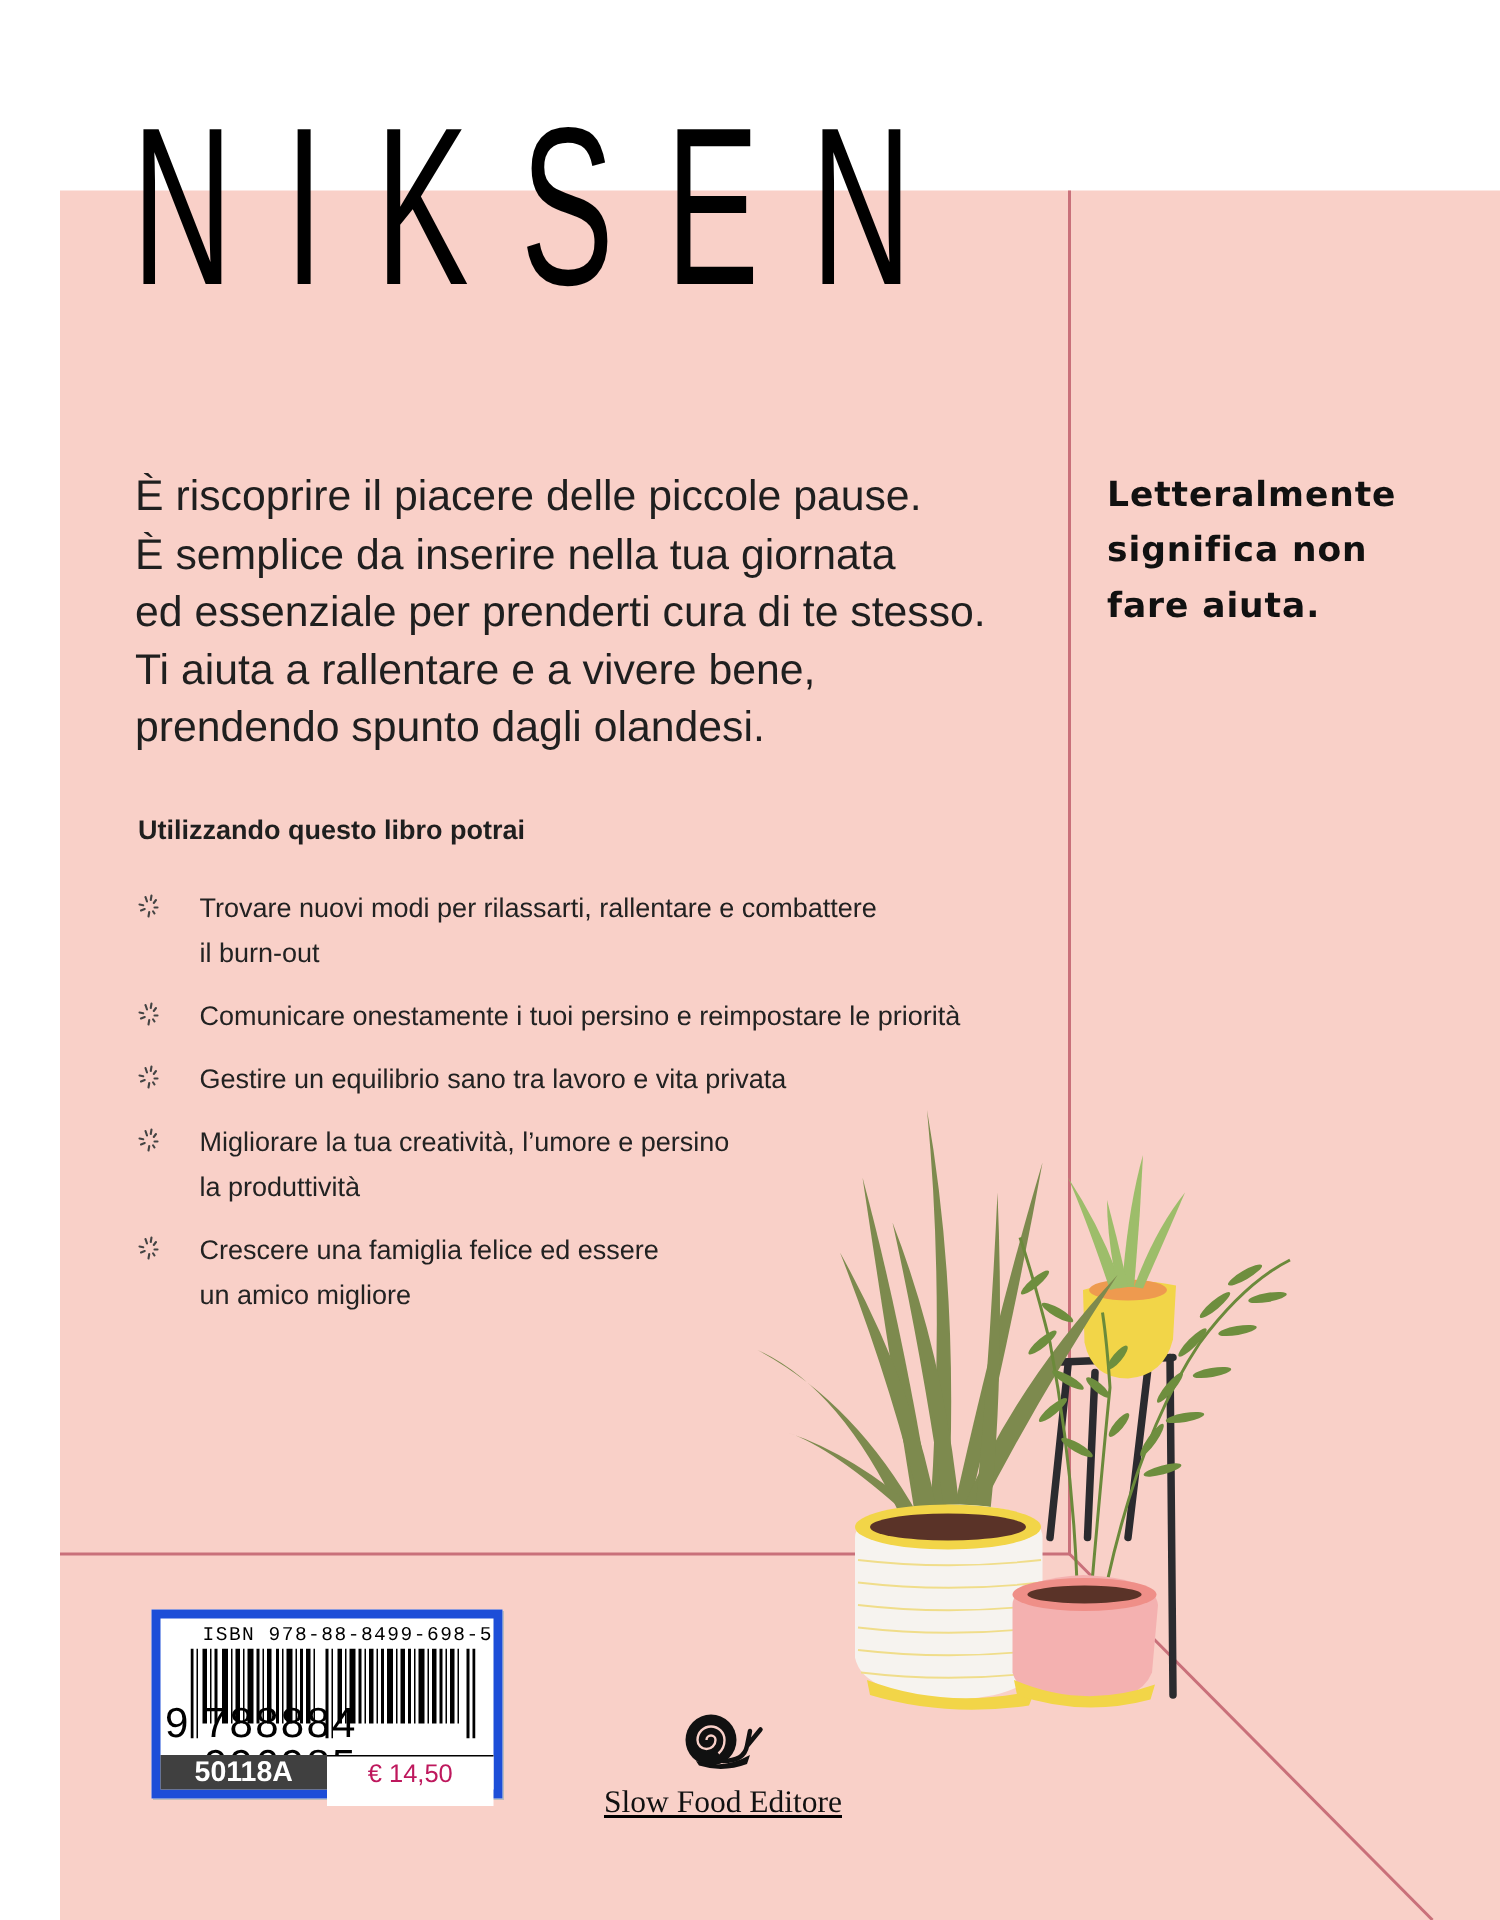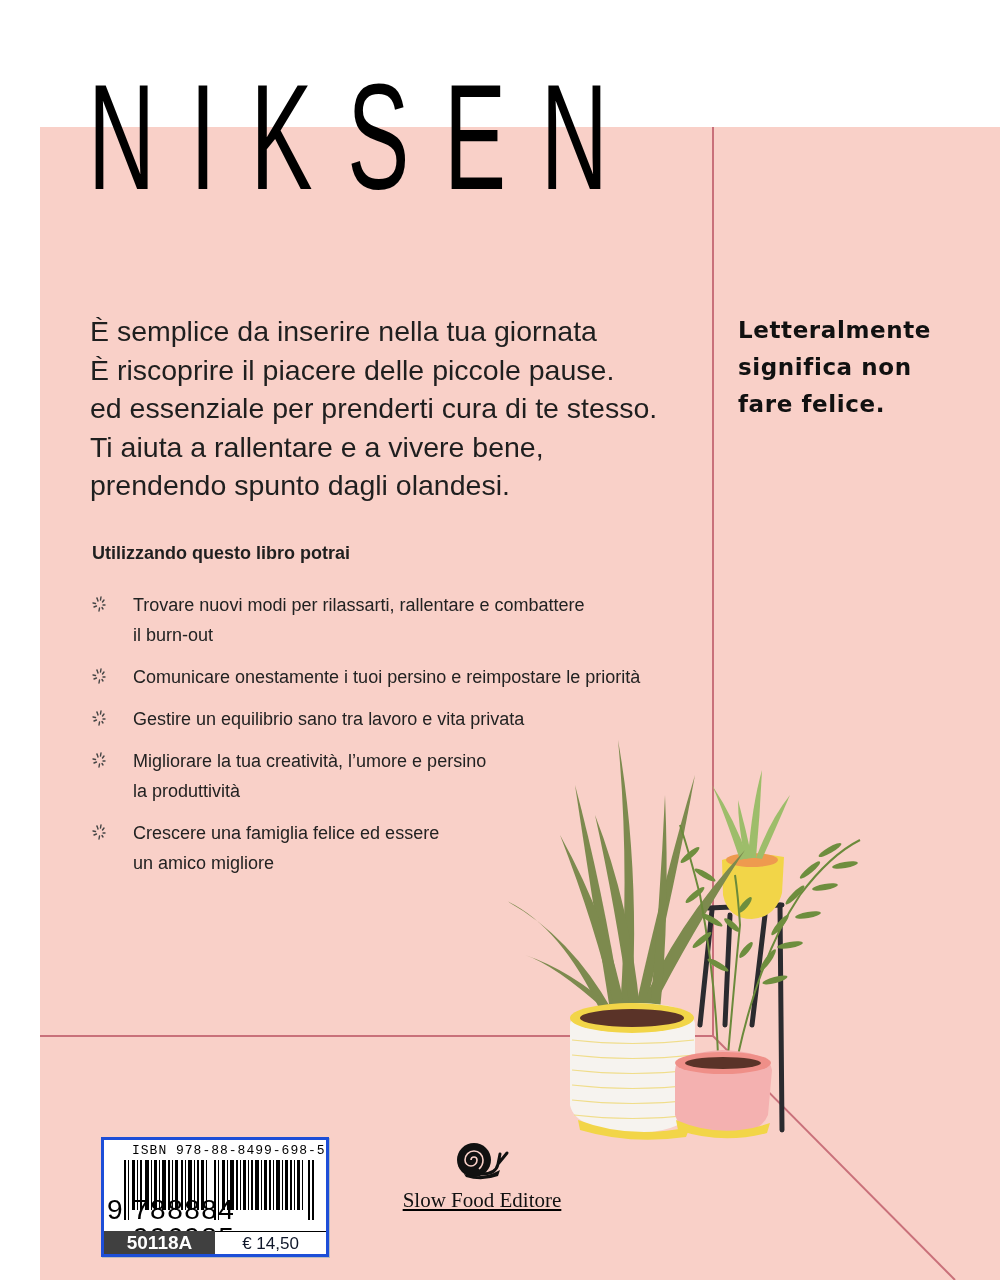--- a/index.html
+++ b/index.html
@@ -11,56 +11,56 @@
   .title { position:absolute; left:88px; top:62px; margin:0; font-family:"Liberation Sans", sans-serif; font-weight:400; font-size:150px; line-height:150px; letter-spacing:56px; color:#000; transform:scaleX(0.62); transform-origin:left top; white-space:nowrap; }
   .intro { position:absolute; left:90px; top:312px; width:600px; font-family:"Liberation Sans", sans-serif; font-size:28.5px; line-height:38.5px; color:#1f1f1f; }
   .intro p { margin:0; white-space:nowrap; }
   .tagline { position:absolute; left:738px; top:312px; font-family:"DejaVu Sans", sans-serif; font-weight:bold; font-size:23px; line-height:37px; color:#111; letter-spacing:0.6px; }
   .tagline p { margin:0; white-space:nowrap; }
   .list-heading { position:absolute; left:92px; top:543px; font-family:"Liberation Sans", sans-serif; font-weight:bold; font-size:18px; color:#1f1f1f; margin:0; }
   .benefits { position:absolute; left:90px; top:590px; margin:0; padding:0; list-style:none; width:600px; }
   .benefits li { position:relative; padding-left:43px; font-family:"Liberation Sans", sans-serif; font-size:18px; line-height:30px; color:#222; margin-bottom:12px; }
   .benefits li .bullet { position:absolute; left:0; top:5px; width:20px; height:20px; }
   .benefits li .text { white-space:pre-line; }
-  .barcode-box { position:absolute; left:101px; top:1137px; width:222px; height:114px; background:#fff; border:3px solid #1d4ed8; box-shadow:1px 1px 0 #bbb; }
+  .barcode-box { position:absolute; left:101px; top:1073px; width:222px; height:114px; background:#fff; border:6px solid #1d4ed8; box-shadow:1px 1px 0 #bbb; }
   .isbn { position:absolute; left:28px; top:3px; font-family:"Liberation Mono", monospace; font-size:13px; letter-spacing:1px; color:#000; white-space:nowrap; }
   .bars { position:absolute; left:20px; top:20px; width:190px; height:60px; }
   .barcode-digits { position:absolute; left:0px; top:56px; width:222px; font-family:"Liberation Sans", sans-serif; font-size:28px; line-height:28px; color:#000; }
   .barcode-digits .first { position:absolute; left:3px; }
   .barcode-digits .rest { position:absolute; left:29px; letter-spacing:1.5px; background:transparent; }
   .code-cell { position:absolute; left:0; top:91px; width:111px; height:23px; background:#404040; color:#fff; font-family:"Liberation Sans", sans-serif; font-weight:bold; font-size:19px; line-height:23px; text-align:center; }
-  .price-cell { position:absolute; left:111px; top:91px; width:111px; height:23px; background:#fff; color:#0f172a; font-family:"Liberation Sans", sans-serif; font-size:17px; line-height:23px; text-align:center; border-top:1px solid #000; box-sizing:border-box; }
+  .price-cell { position:absolute; left:111px; top:91px; width:111px; height:34px; background:#fff; color:#be185d; font-family:"Liberation Sans", sans-serif; font-size:17px; line-height:23px; text-align:center; border-top:1px solid #000; box-sizing:border-box; }
   .publisher { position:absolute; left:382px; top:1140px; width:200px; text-align:center;text-decoration:underline; }
   .publisher .name { display:block; margin-top:2px; font-family:"Liberation Serif", serif; font-size:21px; color:#111; white-space:nowrap; }
   .plants { position:absolute; left:490px; top:725px; width:400px; height:420px; }
 </style>
 </head>
 <body>
 
 <div class="pink-panel"></div>
 <div class="vline"></div>
 <div class="hline"></div>
 <svg class="diag" width="1000" height="1280">
   <line x1="713" y1="1036" x2="955" y2="1280" stroke="#c9707a" stroke-width="2"></line>
 </svg>
 
 <h1 class="title">NIKSEN</h1>
 
 <div class="intro">
+  <p>È riscoprire il piacere delle piccole pause.</p>
   <p>È semplice da inserire nella tua giornata</p>
-  <p>È riscoprire il piacere delle piccole pause.</p>
   <p>ed essenziale per prenderti cura di te stesso.</p>
   <p>Ti aiuta a rallentare e a vivere bene,</p>
   <p>prendendo spunto dagli olandesi.</p>
 </div>
 
 <div class="tagline">
   <p>Letteralmente</p>
   <p>significa non</p>
-  <p>fare felice.</p>
+  <p>fare aiuta.</p>
 </div>
 
 <h2 class="list-heading">Utilizzando questo libro potrai</h2>
 
 <ul class="benefits">
   <li>
     <svg class="bullet" viewBox="0 0 20 20">
         <g stroke="#444" stroke-width="1.4" stroke-linecap="round">
           <line x1="7" y1="3" x2="8" y2="6"></line>
           <line x1="11" y1="2" x2="10.5" y2="5"></line>

